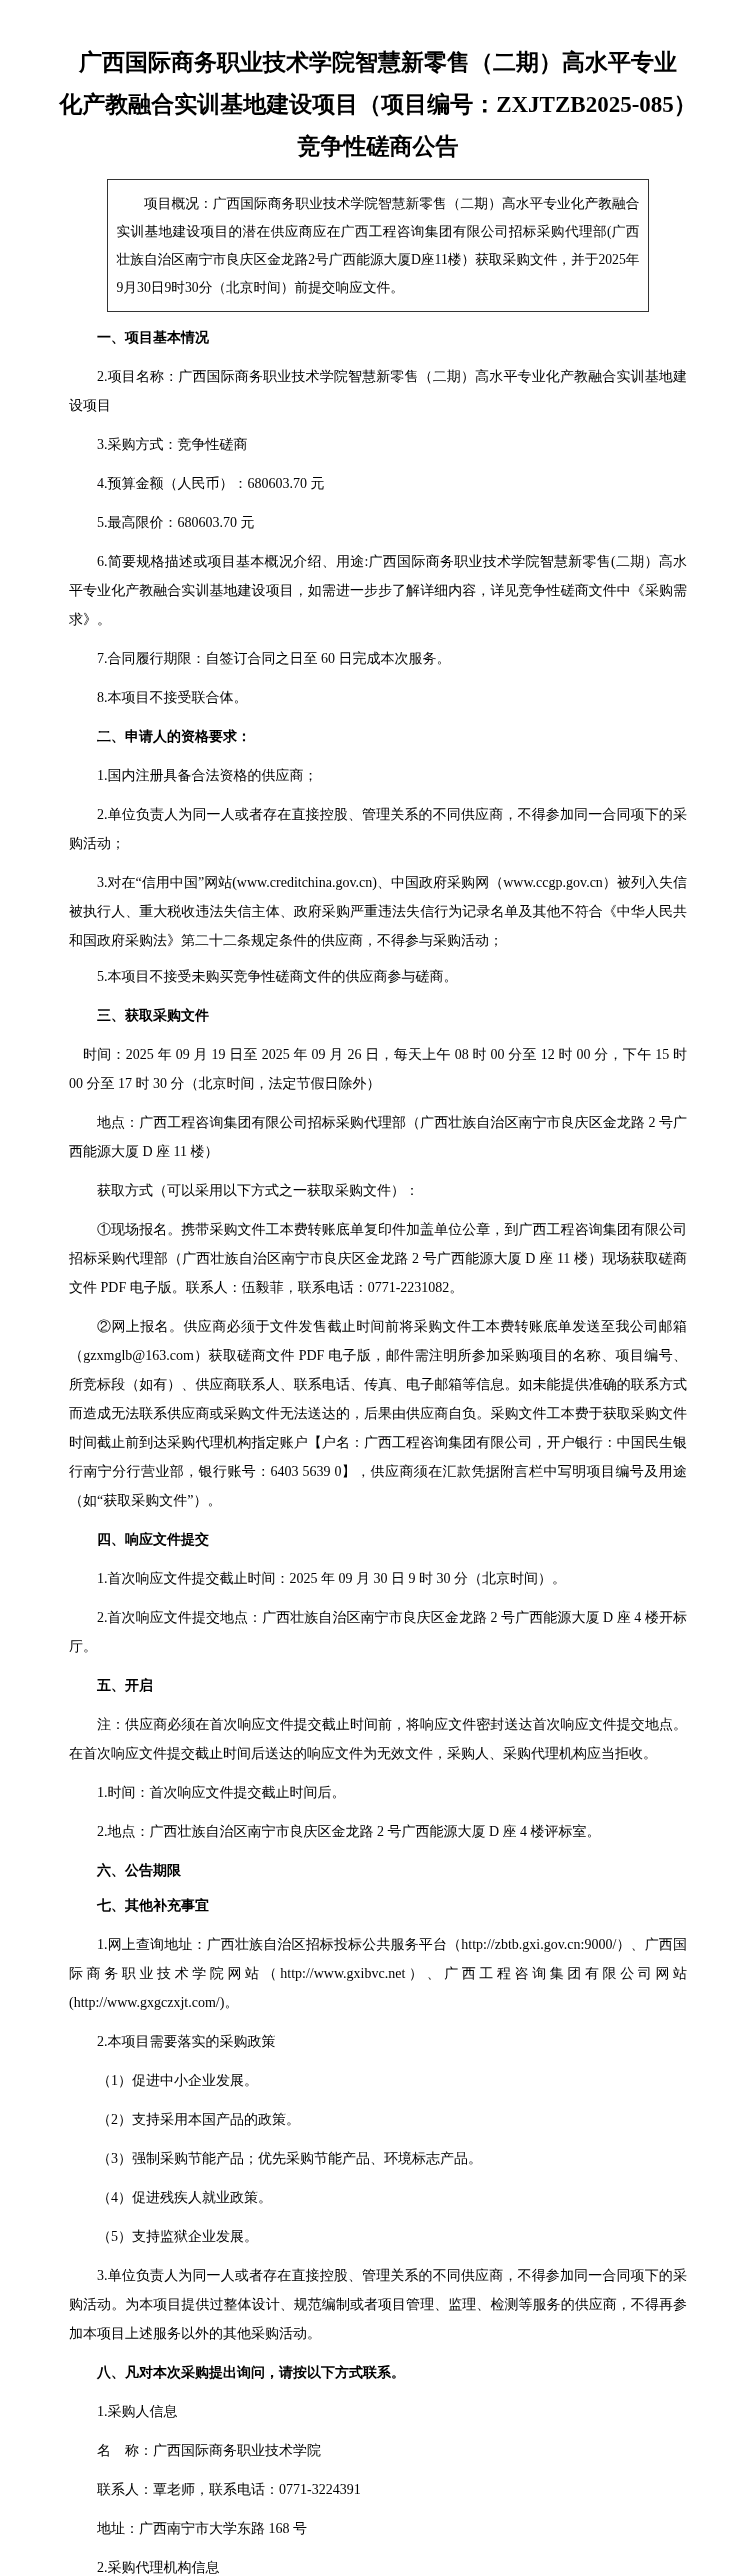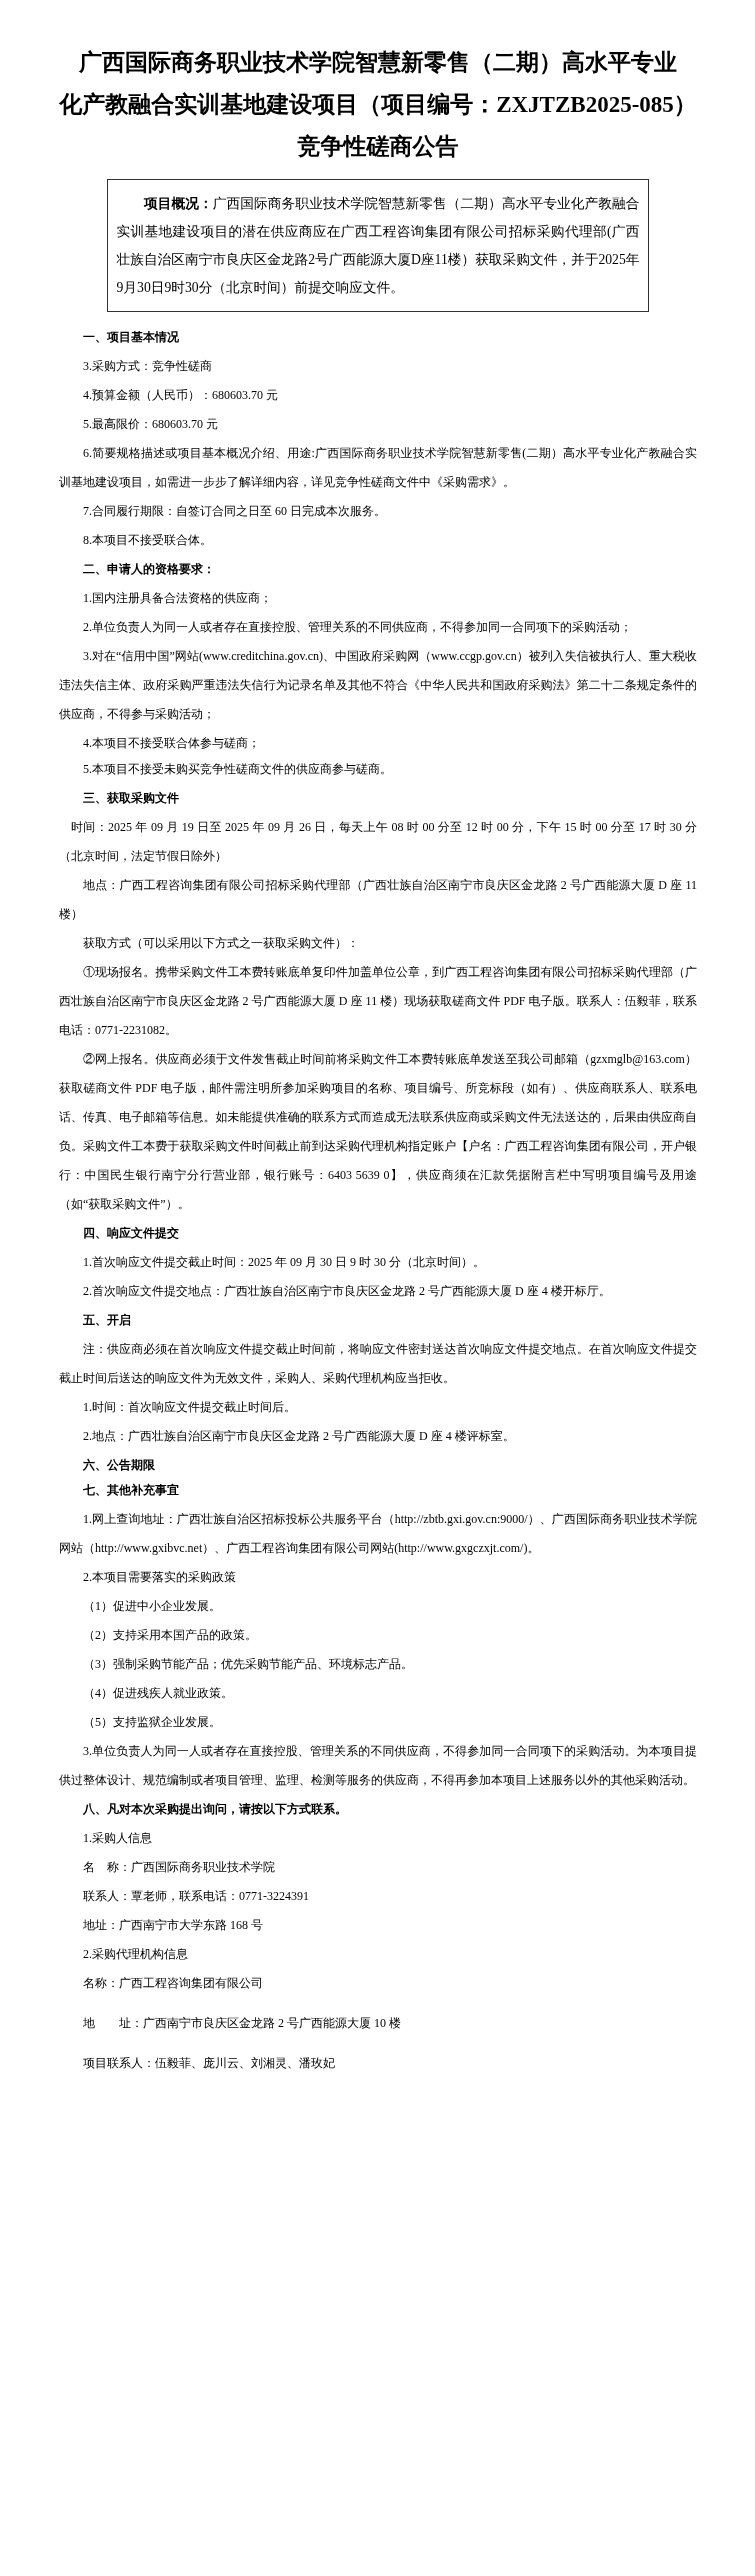--- a/index.html
+++ b/index.html
@@ -28,24 +28,24 @@
     border:1.4px solid #333333;
     padding:9.4px 8.5px;
   }
   .overview-box p{
     margin:0;
     font-size:13.7px;
     line-height:28px;
     text-align:justify;
     text-indent:2em;
   }
-  .overview-box .lead{font-weight:bold;}
+  .overview-box .lead{font-weight:normal;}
   .para{
-    margin:0;
-    font-size:12px;
+    margin:10px;
+    font-size:14px;
     line-height:29px;
     text-align:justify;
     text-indent:2em;
   }
   .heading{font-weight:bold;}
   .b{font-weight:normal;}
   .i1{text-indent:1em;}
   .i0{text-indent:0;}
   .tt{margin-top:-3.8px;}
   .sp{margin-top:11.3px;}
@@ -60,32 +60,32 @@
       <div class="title-line">广西国际商务职业技术学院智慧新零售（二期）高水平专业</div>
       <div class="title-line">化产教融合实训基地建设项目（项目编号：ZXJTZB2025-085）</div>
       <div class="title-line">竞争性磋商公告</div>
     </div>
 
     <div class="overview-box">
       <p><span class="lead">项目概况：</span><span>广西国际商务职业技术学院智慧新零售（二期）高水平专业化产教融合实训基地建设项目的潜在供应商应在广西工程咨询集团有限公司招标采购代理部(广西壮族自治区南宁市良庆区金龙路2号广西能源大厦D座11楼）获取采购文件，并于2025年9月30日9时30分（北京时间）前提交响应文件。</span></p>
     </div>
 
     <p class="para heading">一、项目基本情况</p>
+    <p class="para">2.项目名称：广西国际商务职业技术学院智慧新零售（二期）高水平专业化产教融合实训基地建设项目</p>
     <p class="para">3.采购方式：竞争性磋商</p>
     <p class="para">4.预算金额（人民币）：680603.70 元</p>
     <p class="para">5.最高限价：680603.70 元</p>
     <p class="para">6.简要规格描述或项目基本概况介绍、用途:广西国际商务职业技术学院智慧新零售(二期）高水平专业化产教融合实训基地建设项目，如需进一步步了解详细内容，详见竞争性磋商文件中《采购需求》。</p>
     <p class="para">7.合同履行期限：自签订合同之日至 60 日完成本次服务。</p>
     <p class="para">8.本项目不接受联合体。</p>
 
     <p class="para heading">二、申请人的资格要求：</p>
     <p class="para">1.国内注册具备合法资格的供应商；</p>
     <p class="para">2.单位负责人为同一人或者存在直接控股、管理关系的不同供应商，不得参加同一合同项下的采购活动；</p>
     <p class="para">3.对在“信用中国”网站(www.creditchina.gov.cn)、中国政府采购网（www.ccgp.gov.cn）被列入失信被执行人、重大税收违法失信主体、政府采购严重违法失信行为记录名单及其他不符合《中华人民共和国政府采购法》第二十二条规定条件的供应商，不得参与采购活动；</p>
-    <p class="para">4.本项目不接受联合体参与磋商；</p>
     <p class="para tt">5.本项目不接受未购买竞争性磋商文件的供应商参与磋商。</p>
 
     <p class="para heading">三、获取采购文件</p>
     <p class="para i1">时间：2025 年 09 月 19 日至 2025 年 09 月 26 日，每天上午 08 时 00 分至 12 时 00 分，下午 15 时 00 分至 17 时 30 分（北京时间，法定节假日除外）</p>
     <p class="para">地点：广西工程咨询集团有限公司招标采购代理部（广西壮族自治区南宁市良庆区金龙路 2 号广西能源大厦 D 座 11 楼）</p>
     <p class="para b">获取方式（可以采用以下方式之一获取采购文件）：</p>
     <p class="para">①现场报名。携带采购文件工本费转账底单复印件加盖单位公章，到广西工程咨询集团有限公司招标采购代理部（广西壮族自治区南宁市良庆区金龙路 2 号广西能源大厦 D 座 11 楼）现场获取磋商文件 PDF 电子版。联系人：伍毅菲，联系电话：0771-2231082。</p>
     <p class="para">②网上报名。供应商必须于文件发售截止时间前将采购文件工本费转账底单发送至我公司邮箱（gzxmglb@163.com）获取磋商文件 PDF 电子版，邮件需注明所参加采购项目的名称、项目编号、所竞标段（如有）、供应商联系人、联系电话、传真、电子邮箱等信息。如未能提供准确的联系方式而造成无法联系供应商或采购文件无法送达的，后果由供应商自负。采购文件工本费于获取采购文件时间截止前到达采购代理机构指定账户【户名：广西工程咨询集团有限公司，开户银行：中国民生银行南宁分行营业部，银行账号：6403 5639 0】，供应商须在汇款凭据附言栏中写明项目编号及用途（如“获取采购文件”）。</p>
 
     <p class="para heading">四、响应文件提交</p>

